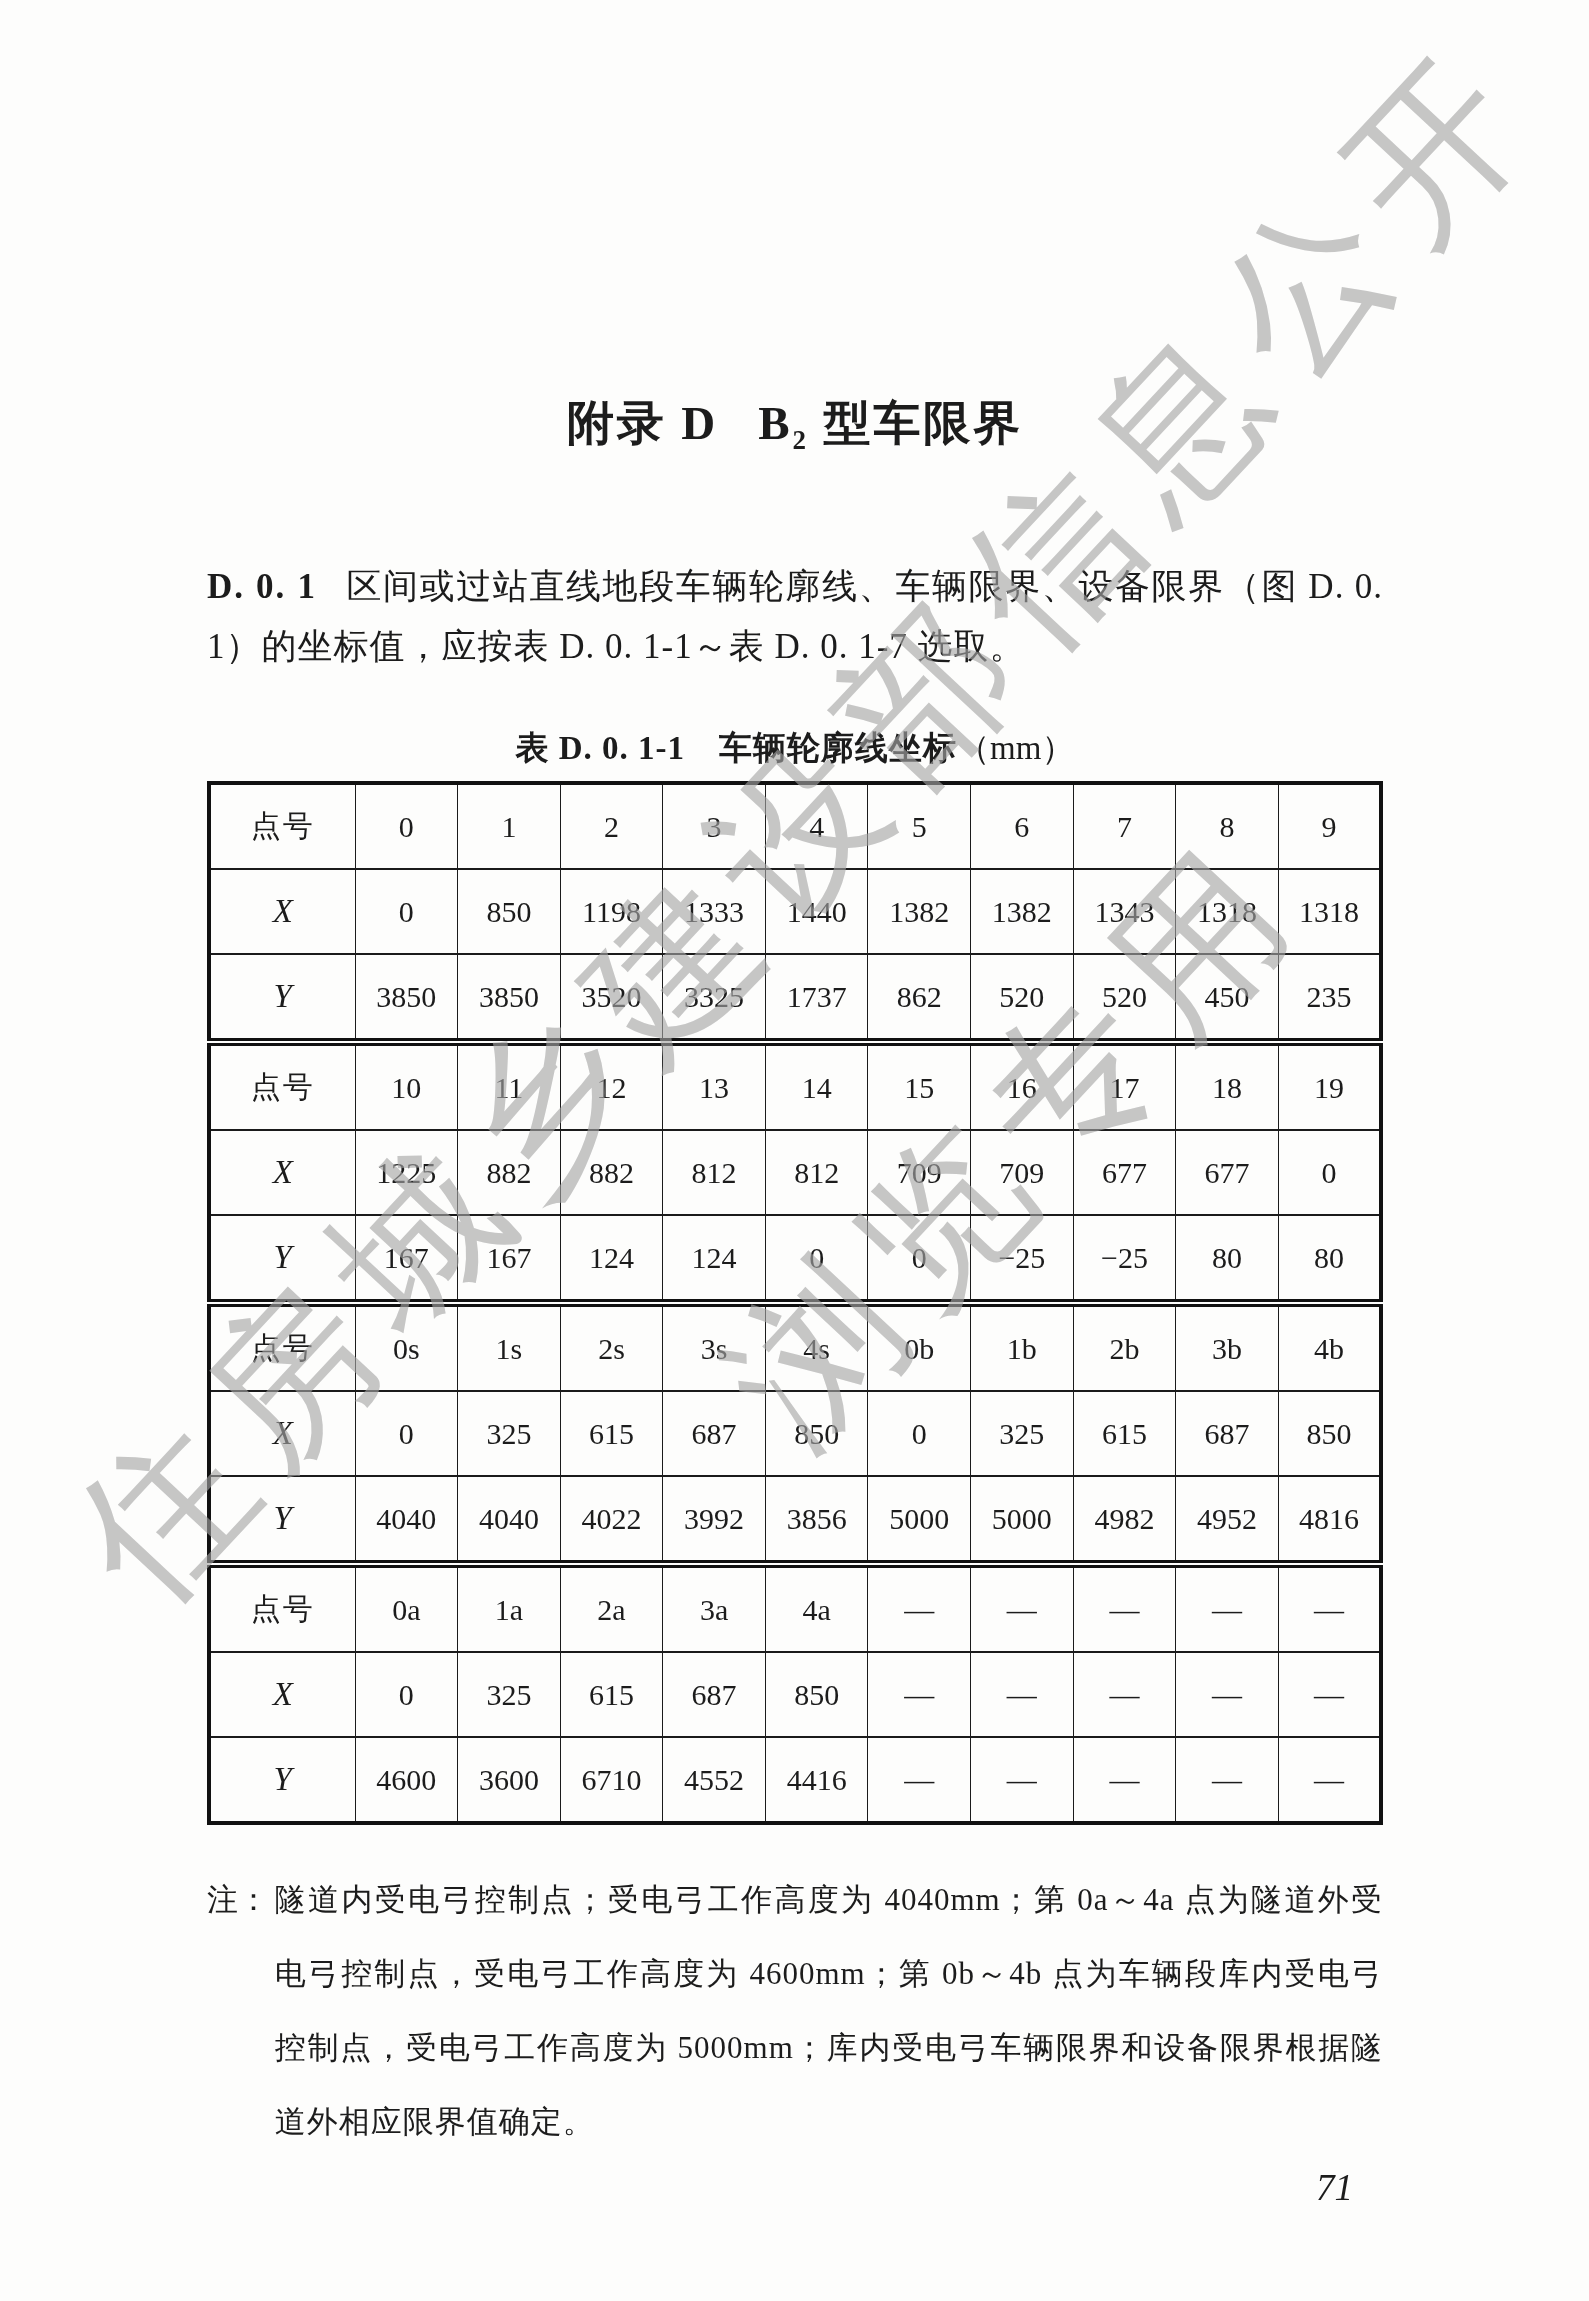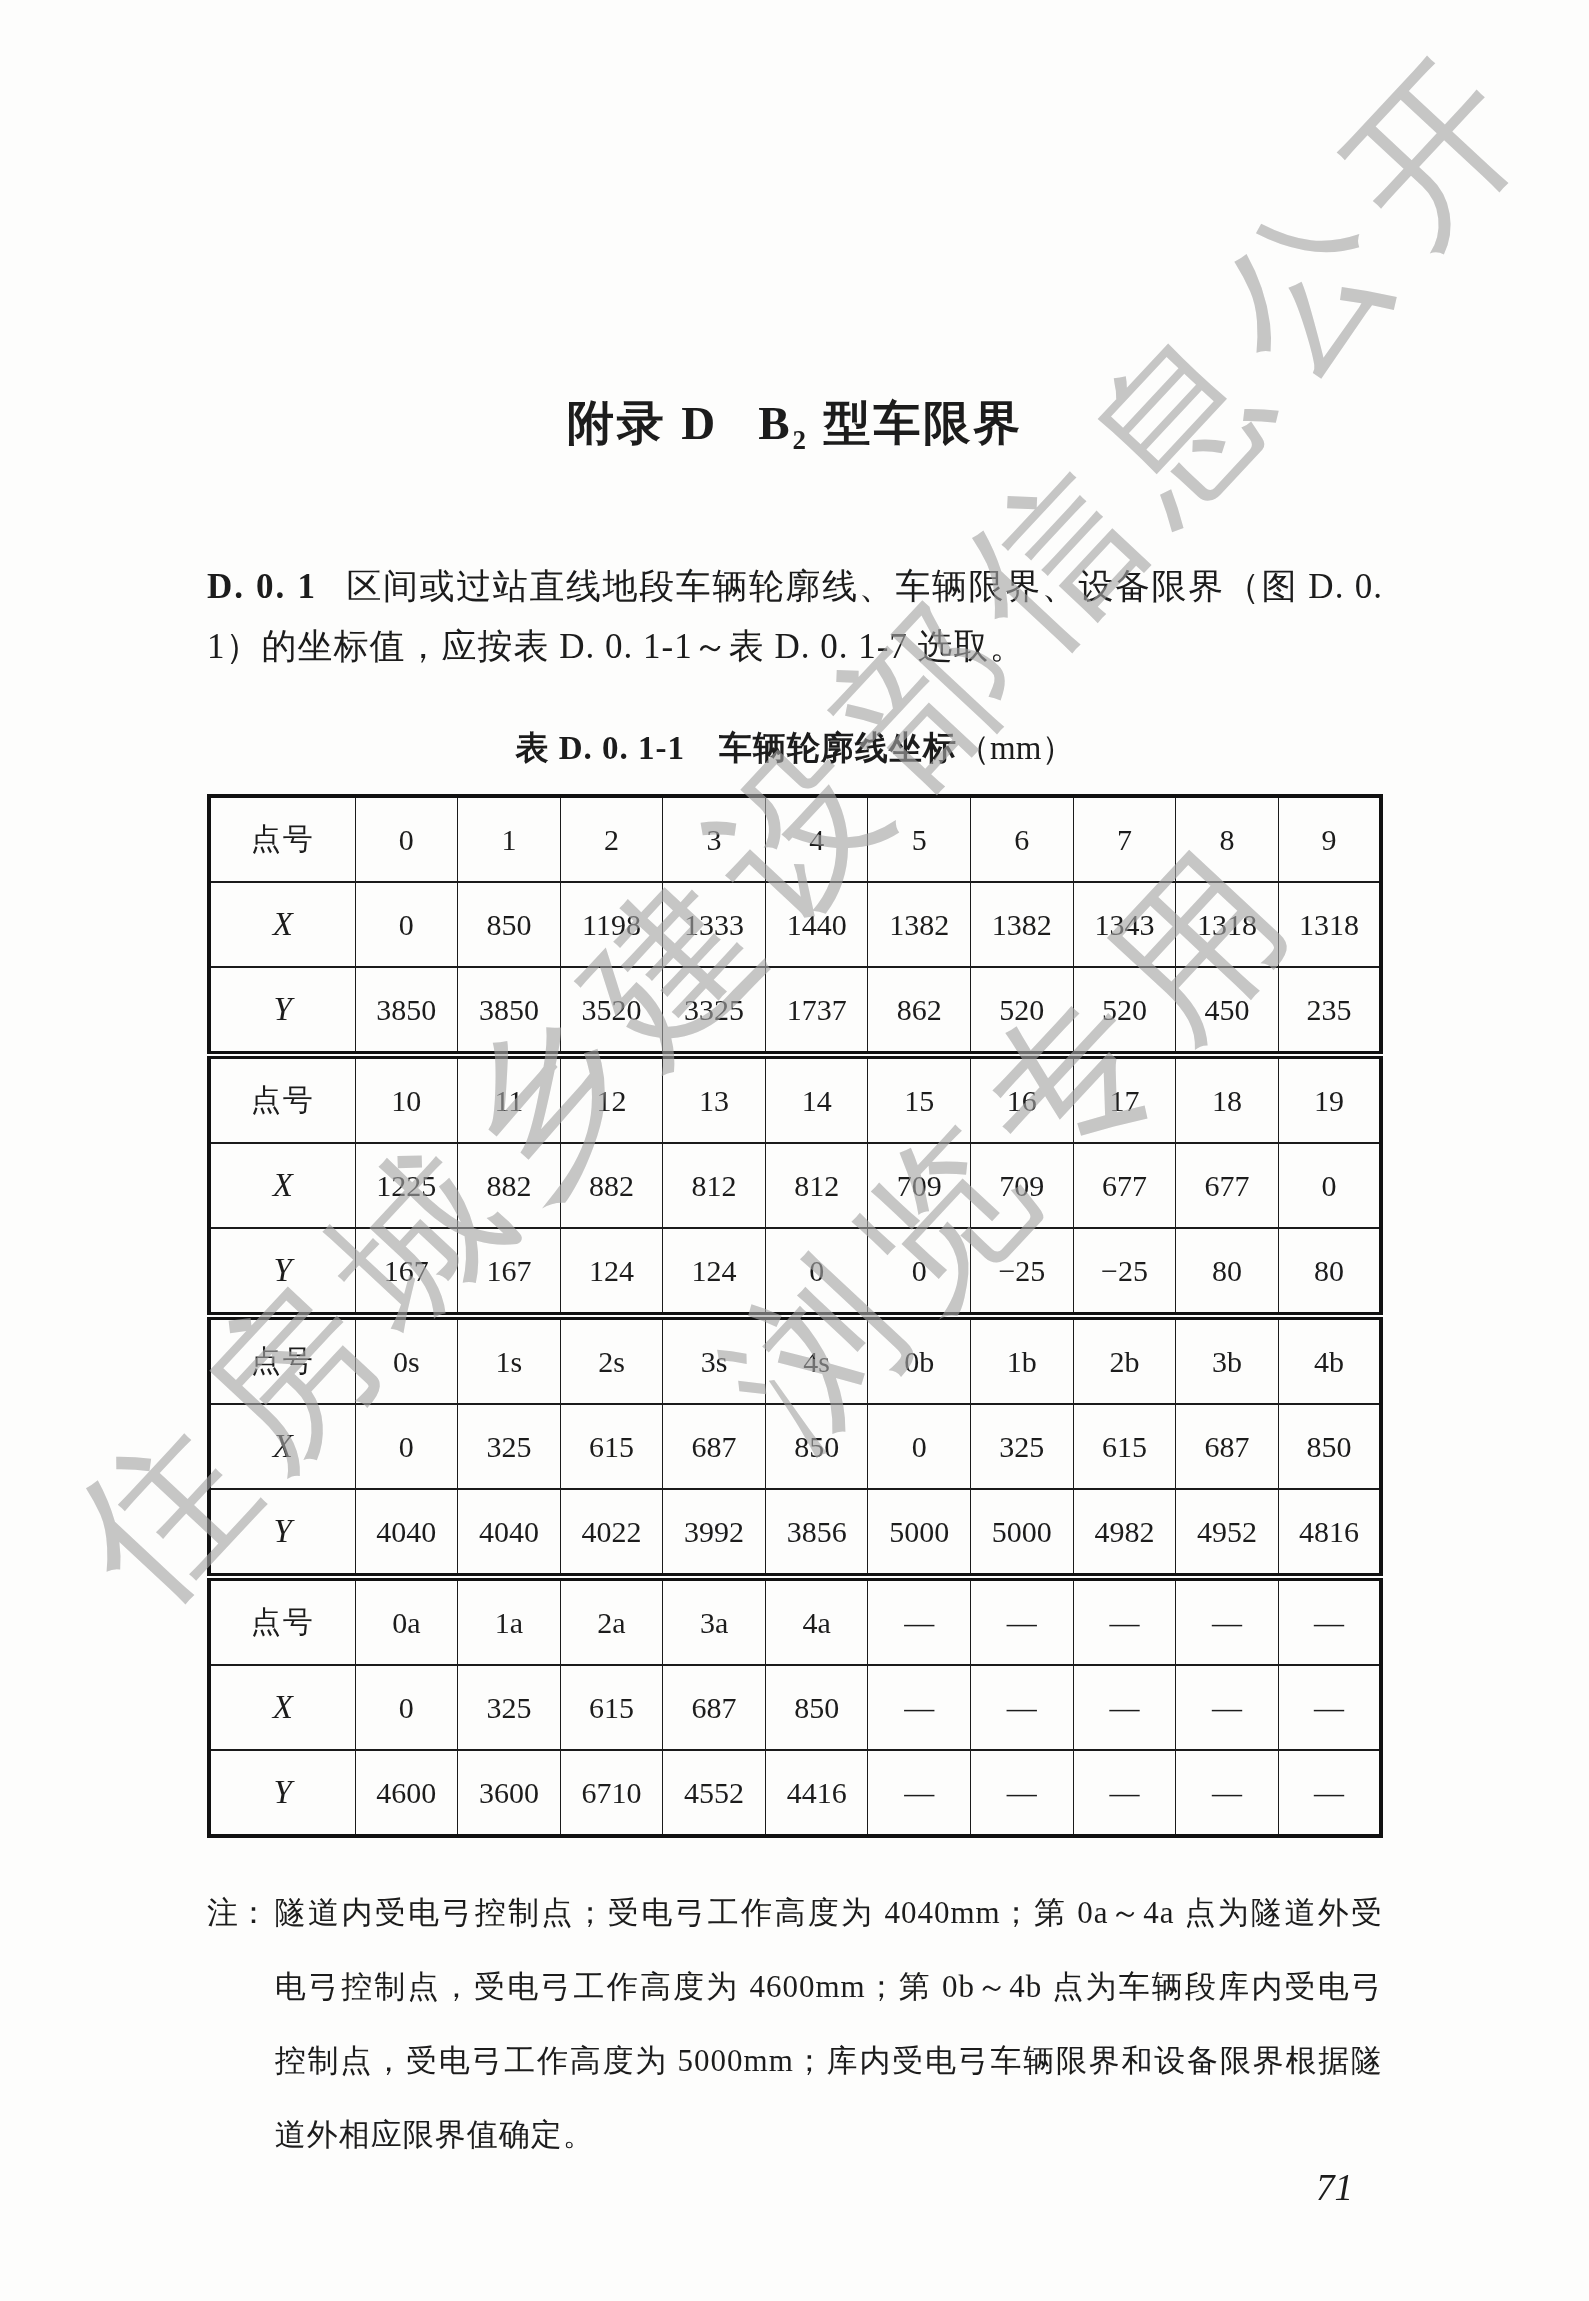--- a/index.html
+++ b/index.html
@@ -38,21 +38,21 @@
   .caption {
     margin-top:50px;
     text-align:center;
     font-size:33px; line-height:42px;
   }
   .caption b { letter-spacing:1px; }
   .caption .unit { margin-left:0;text-align:center; }
 
   
   table.coord {
-    margin-top:25px;
+    margin-top:12px;
     width:100%;
     border-collapse:collapse;
     table-layout:fixed;
     border:4.8px solid #111;
   }
   table.coord col.label-col { width:146px; }
   table.coord th, table.coord td {
     border-left:1.9px solid #1b1b1b;
     border-right:1.9px solid #1b1b1b;
     border-top:2.9px solid #1b1b1b;

